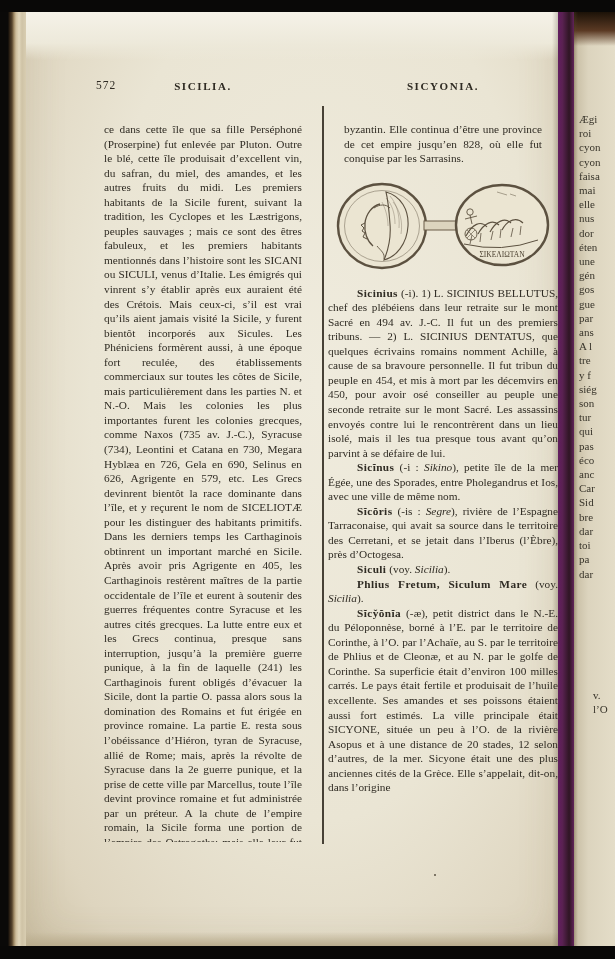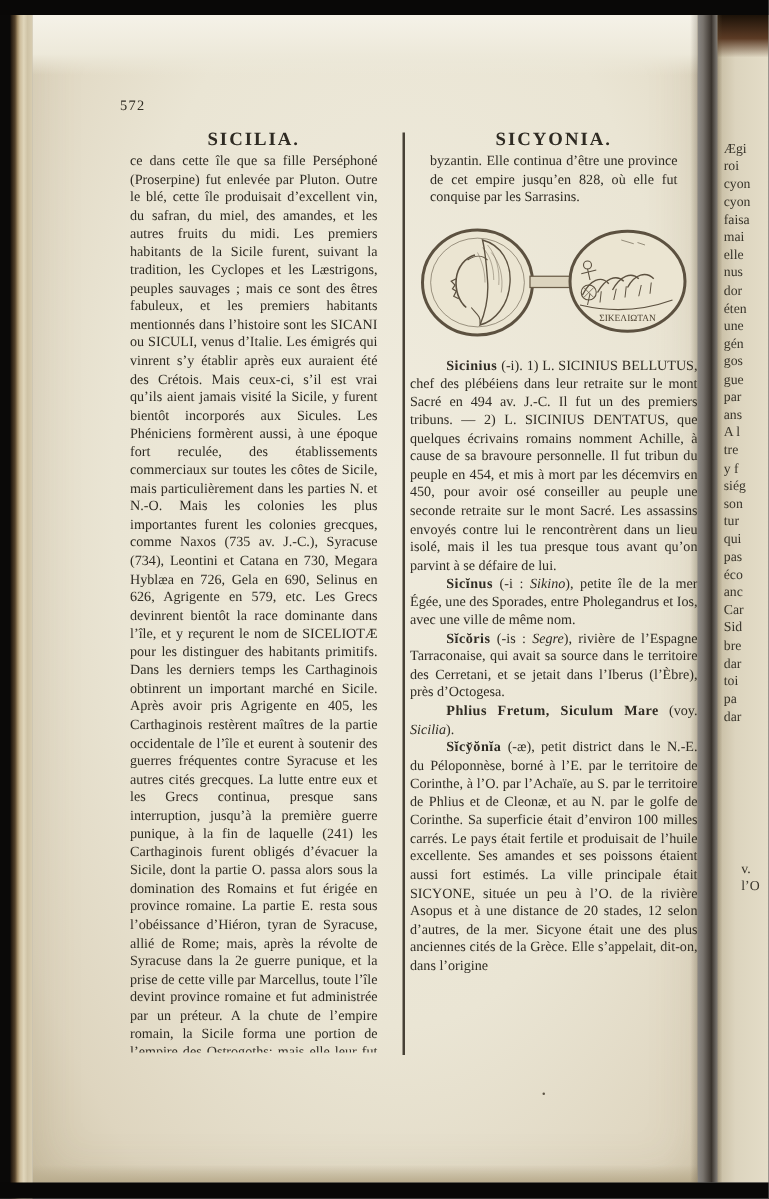--- a/index.html
+++ b/index.html
@@ -1,37 +1,37 @@
 <!DOCTYPE html>
 <html><head>
 <meta charset="utf-8">
 <style>
   html,body{margin:0;padding:0;background:#0b0a08;}
   .scene{position:relative;width:615px;height:959px;overflow:hidden;
-         font-family:"Liberation Serif","DejaVu Serif",serif;background:#a3a3a3;}
+         font-family:"Liberation Serif","DejaVu Serif",serif;background:#701a75;}
   .band-top{position:absolute;left:0;top:0;width:615px;height:12px;background:#090807;z-index:6;}
   .band-bottom{position:absolute;left:0;top:946px;width:615px;height:13px;background:#090807;z-index:6;}
 
   
   .left-edge{position:absolute;left:0;top:0;width:26px;height:959px;z-index:5;
     background:linear-gradient(90deg,#0a0908 0px,#0a0908 8px,#241a10 9px,#55432c 12px,
                #a08b66 14px,#cdbd9c 16px,#e0d6bb 19px,#cfc3a6 22px,#d8cdb1 26px);}
 
   
   .main-page{position:absolute;left:26px;top:12px;width:532px;height:934px;z-index:2;
     background:radial-gradient(ellipse at 55% 40%,#efebdd 0%,#eae5d4 55%,#ded5bf 85%,#d0c5aa 100%);
     box-shadow:inset 0 0 40px rgba(120,100,60,.18);}
   .page-top-light{position:absolute;left:0;top:0;width:100%;height:48px;
     background:linear-gradient(180deg,#f5f2e8 0%,#ede9da 65%,rgba(237,233,218,0) 100%);}
   .page-bottom-shade{position:absolute;left:0;bottom:0;width:100%;height:14px;
     background:linear-gradient(0deg,#b9ac8d 0%,rgba(185,172,141,0) 100%);}
 
   .header{position:absolute;left:0;top:66px;width:100%;height:18px;color:#2f2b23;}
   .pagenum{position:absolute;left:70px;top:1px;font-size:11.5px;letter-spacing:1px;}
-  .rh{position:absolute;top:2px;font-size:15px;font-weight:bold;letter-spacing:1.6px;margin-top:24px;}
+  .rh{position:absolute;top:2px;font-size:11px;font-weight:bold;letter-spacing:1.6px;}
   .rh-left{left:62px;width:230px;text-align:center;}
   .rh-right{left:302px;width:230px;text-align:center;}
 
   .col{position:absolute;top:94px;width:230px;height:736px;overflow:hidden;
        color:#2f2b23;font-size:11.3px;line-height:14.55px;}
   .col-left{left:62px;}
   .col-right{left:302px;}
   .col-rule{position:absolute;left:296px;top:94px;width:1.5px;height:738px;background:#474136;}
 
   .body-text{margin:16px;text-align:justify;}
@@ -111,20 +111,21 @@
             <path d="M133,48 l8,8 M141,48 l-8,8" stroke-width=".6"></path>
             <path d="M130,62 Q168,71 204,58" stroke-width="1"></path>
             <text x="168" y="75" font-size="7.5" text-anchor="middle" fill="#4c4130" stroke="none" font-family="'Liberation Serif','DejaVu Serif',serif">ΣΙΚΕΛΙΩΤΑΝ</text>
           </g>
         </svg>
       </figure>
 
       <p class="entry"><span class="b">Sicinius</span><span> (-i). 1) L. SICINIUS BELLUTUS, chef des plébéiens dans leur retraite sur le mont Sacré en 494 av. J.-C. Il fut un des premiers tribuns. — 2) L. SICINIUS DENTATUS, que quelques écrivains romains nomment Achille, à cause de sa bravoure personnelle. Il fut tribun du peuple en 454, et mis à mort par les décemvirs en 450, pour avoir osé conseiller au peuple une seconde retraite sur le mont Sacré. Les assassins envoyés contre lui le rencontrèrent dans un lieu isolé, mais il les tua presque tous avant qu’on parvint à se défaire de lui.</span></p>
       <p class="entry"><span class="b">Sicĭnus</span><span> (-i : </span><span class="i">Sikino</span><span>), petite île de la mer Égée, une des Sporades, entre Pholegandrus et Ios, avec une ville de même nom.</span></p>
       <p class="entry"><span class="b">Sĭcŏris</span><span> (-is : </span><span class="i">Segre</span><span>), rivière de l’Espagne Tarraconaise, qui avait sa source dans le territoire des Cerretani, et se jetait dans l’Iberus (l’Èbre), près d’Octogesa.</span></p>
+      <p class="entry"><span class="b">Siculi</span><span> (voy. </span><span class="i">Sicilia</span><span>).</span></p>
       <p class="entry"><span class="b">Phlius Fretum, Siculum Mare</span><span> (voy. </span><span class="i">Sicilia</span><span>).</span></p>
       <p class="entry"><span class="b">Sĭcy̆ŏnĭa</span><span> (-æ), petit district dans le N.-E. du Péloponnèse, borné à l’E. par le territoire de Corinthe, à l’O. par l’Achaïe, au S. par le territoire de Phlius et de Cleonæ, et au N. par le golfe de Corinthe. Sa superficie était d’environ 100 milles carrés. Le pays était fertile et produisait de l’huile excellente. Ses amandes et ses poissons étaient aussi fort estimés. La ville principale était SICYONE, située un peu à l’O. de la rivière Asopus et à une distance de 20 stades, 12 selon d’autres, de la mer. Sicyone était une des plus anciennes cités de la Grèce. Elle s’appelait, dit-on, dans l’origine</span></p>
     </div>
 
     <div class="speck" style="left:408px;top:862px;"></div>
   </div>
 
   <div class="gutter"></div>
 
   <div class="adj-page">

